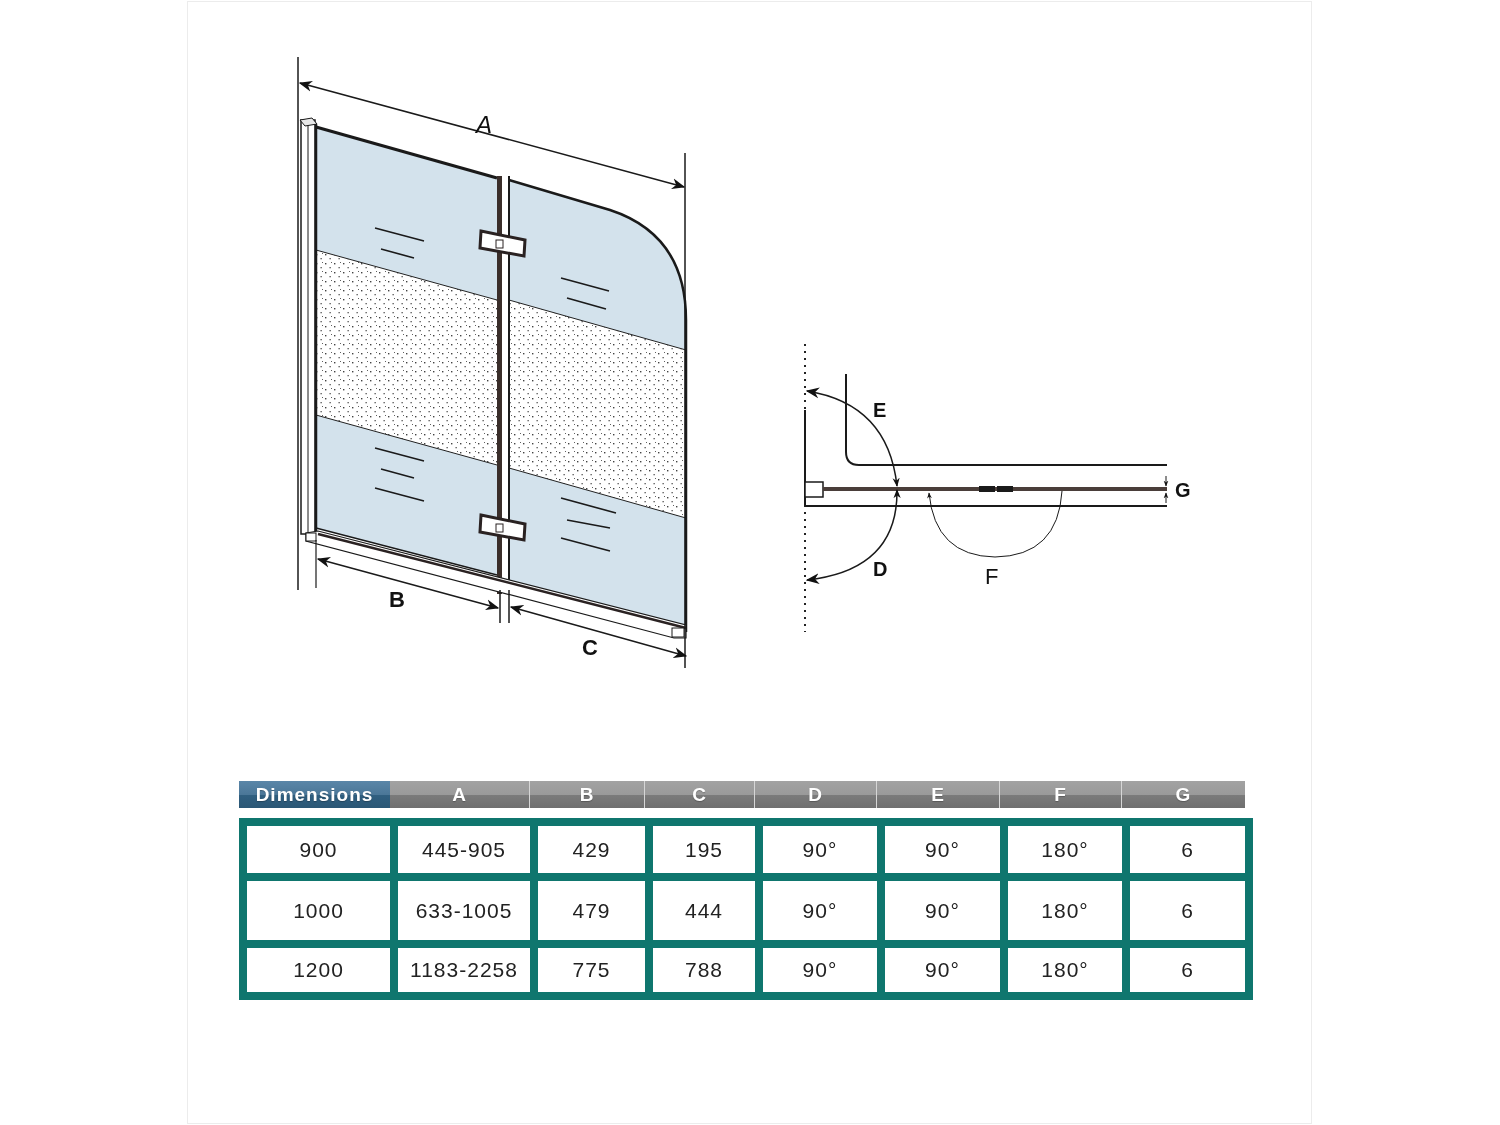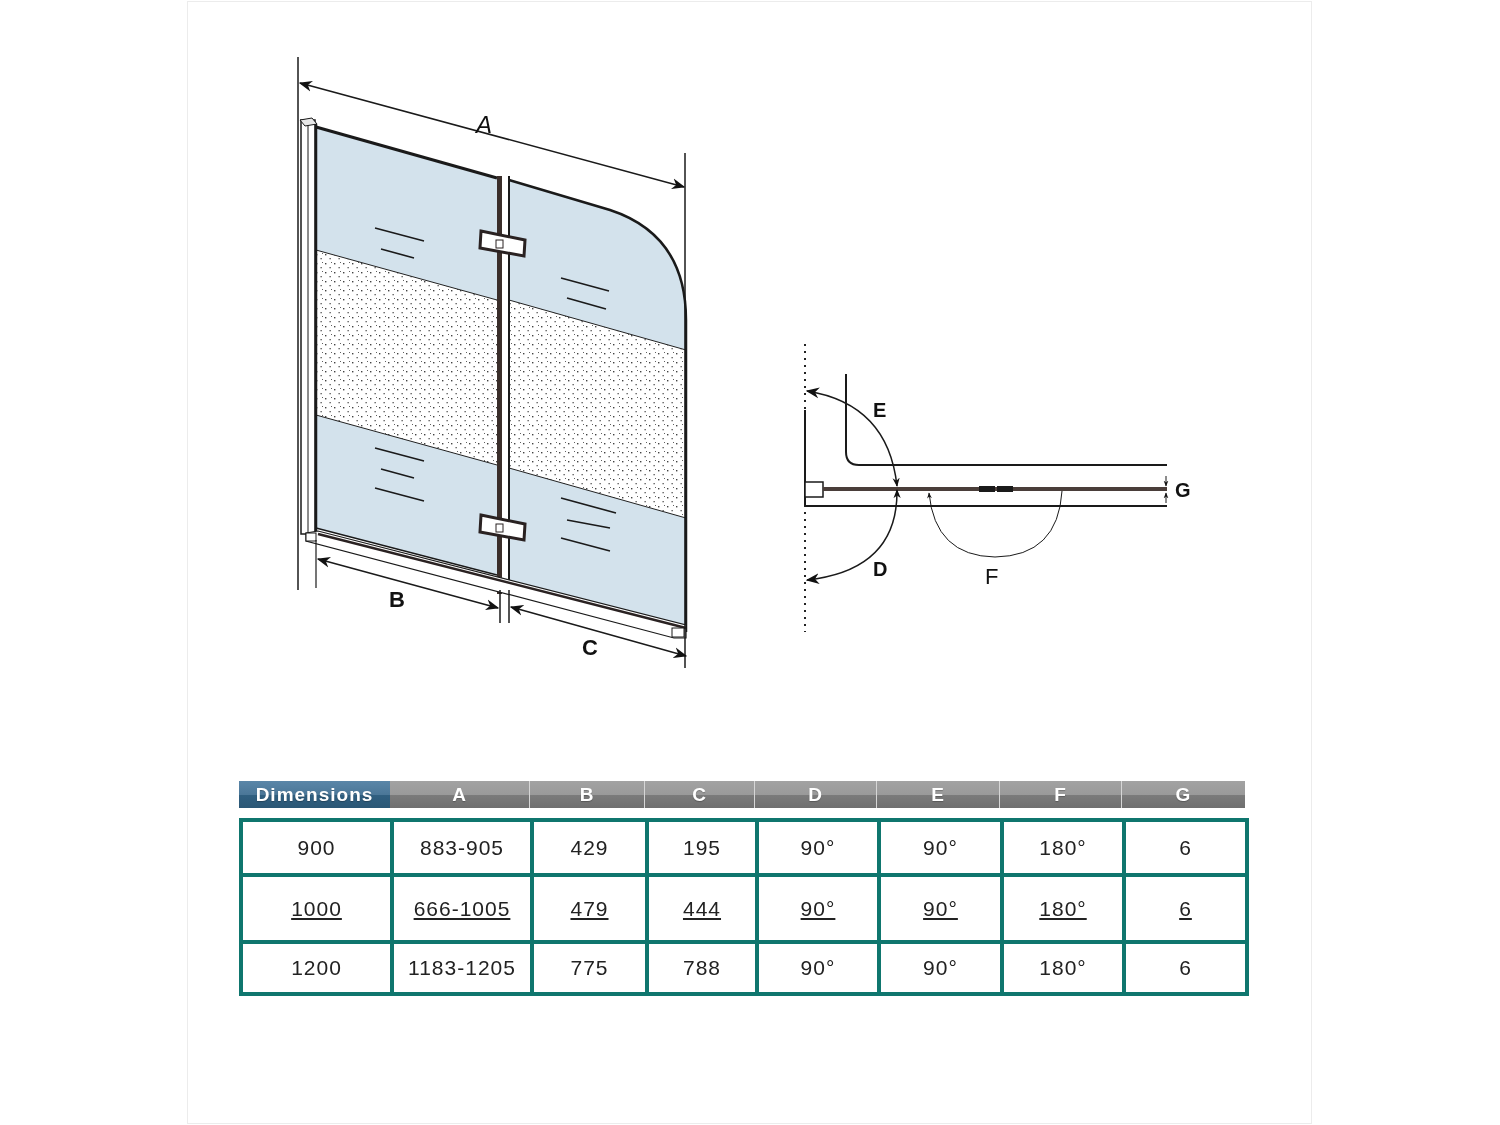--- a/index.html
+++ b/index.html
@@ -35,25 +35,25 @@
       background: linear-gradient(#5a86a8 0%, #4b7798 50%, #305f80 52%, #2b5775 100%);
       border-right: none;
     }
     .spec-header .hcell:last-child { border-right: none; }
 
     .spec-table {
       position: absolute; left: 239px; top: 818px; width: 1006px;
       border-collapse: collapse; table-layout: fixed;
     }
     .spec-table td {
-      border: 4px solid #0f766e; text-align: center; font-size: 21px;
+      border: 8px solid #0f766e; text-align: center; font-size: 21px;
       color: #222; letter-spacing: 1px; font-weight: normal;
     }
     .spec-table tr.r0 td { height: 55px; }
-    .spec-table tr.r1 td { height: 67px; text-decoration: underline; }
+    .spec-table tr.r1 td { height: 67px; }
     .spec-table tr.r2 td { height: 52px; }
   </style>
 </head>
 <body>
 
 <div class="frame"></div>
 
 <div class="diagram">
   <svg width="1500" height="760" viewBox="0 0 1500 760">
     <defs>
@@ -203,41 +203,41 @@
       <col style="width:115px">
       <col style="width:110px">
     <col style="width:122px">
       <col style="width:123px">
       <col style="width:122px">
       <col style="width:123px">
   </colgroup>
   <tbody>
     <tr class="r0">
       <td>900</td>
-      <td>883-905</td>
+      <td>445-905</td>
       <td>429</td>
       <td>195</td>
       <td>90°</td>
       <td>90°</td>
       <td>180°</td>
       <td>6</td>
     </tr>
     <tr class="r1">
       <td>1000</td>
-      <td>666-1005</td>
+      <td>633-1005</td>
       <td>479</td>
       <td>444</td>
       <td>90°</td>
       <td>90°</td>
       <td>180°</td>
       <td>6</td>
     </tr>
     <tr class="r2">
       <td>1200</td>
-      <td>1183-1205</td>
+      <td>1183-2258</td>
       <td>775</td>
       <td>788</td>
       <td>90°</td>
       <td>90°</td>
       <td>180°</td>
       <td>6</td>
     </tr>
   </tbody>
 </table>
 

